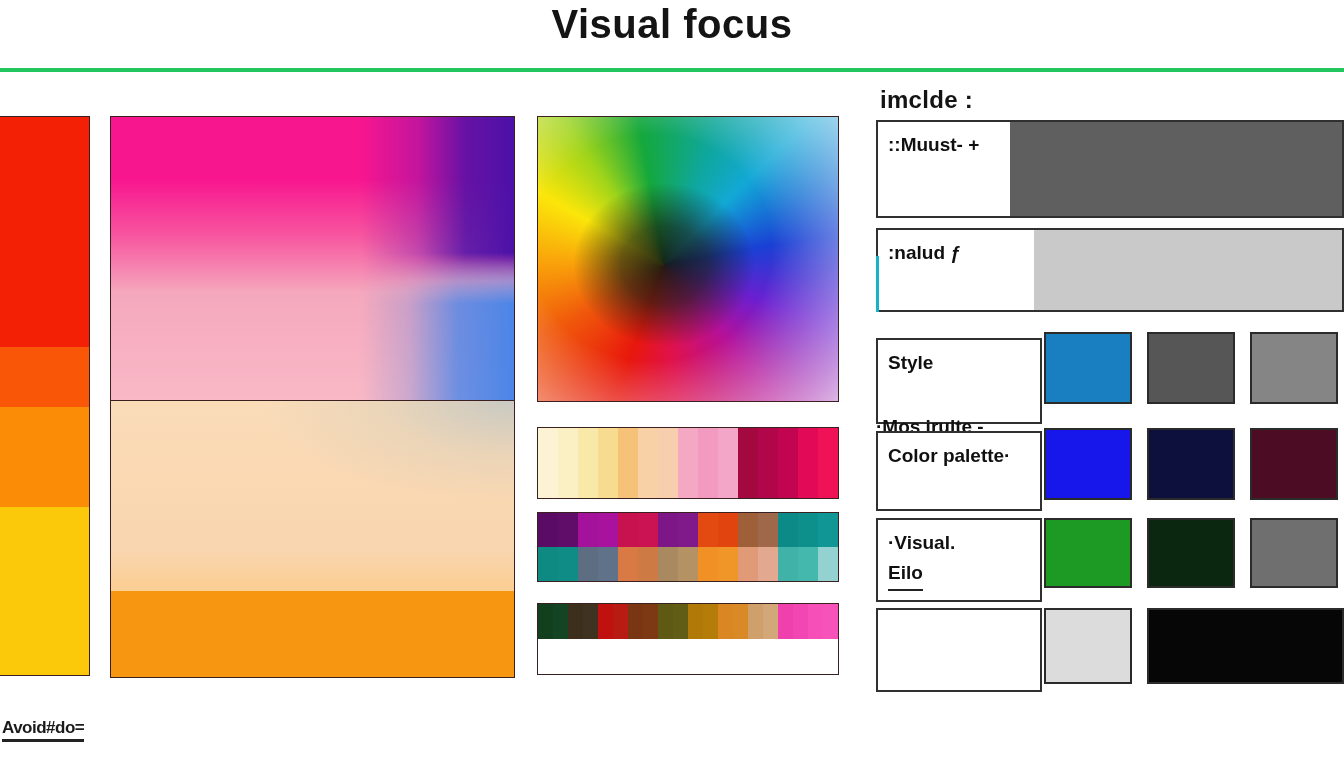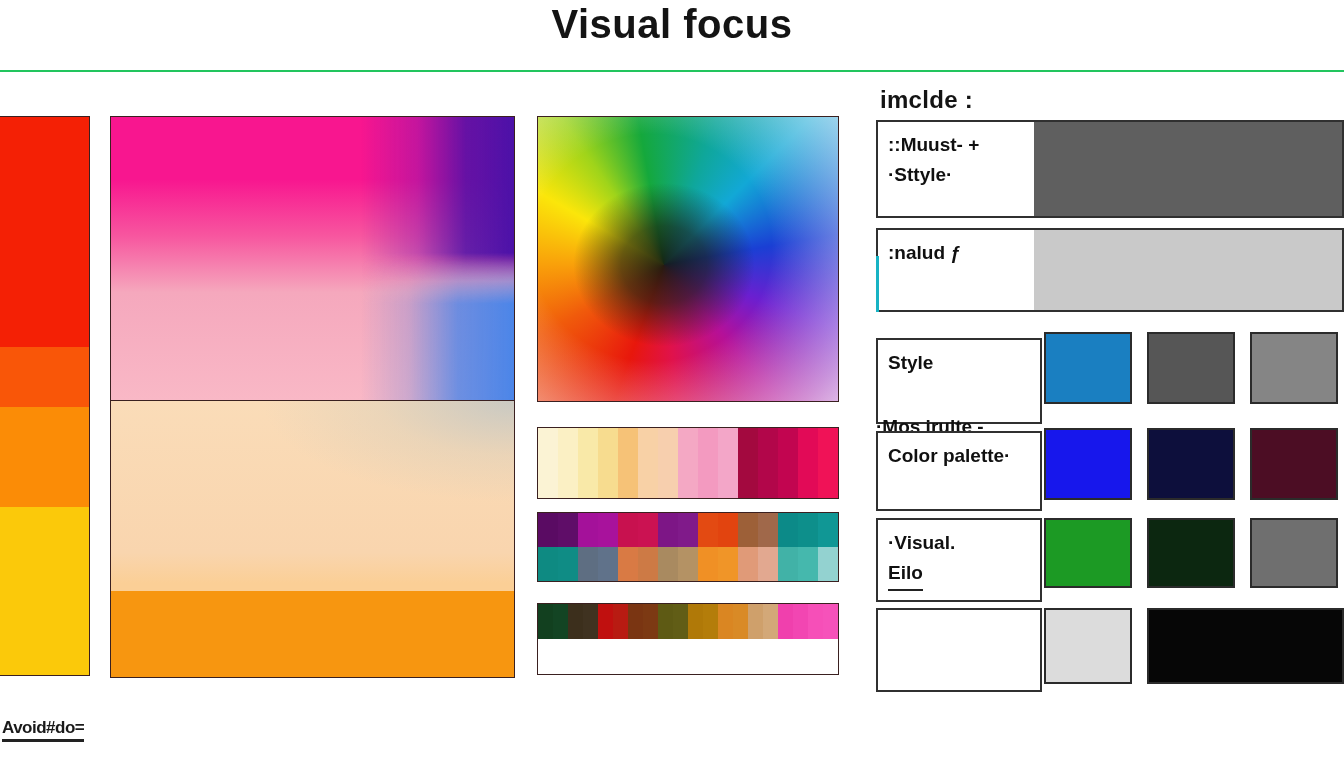--- a/index.html
+++ b/index.html
@@ -14,21 +14,21 @@
     color: #111111;
     overflow: hidden;
     position: relative;
   }
 
   
   .header {
     position: absolute;
     left: 0; top: 0;
     width: 1344px; height: 72px;
-    border-bottom: 2px solid #22c55e;
+    border-bottom: 4px solid #22c55e;
     box-sizing: border-box;
   }
   .page-title {
     position: absolute;
     left: 0; top: 2px;
     width: 1344px;
     text-align: center;
     font-size: 40px;
     font-weight: bold;
     letter-spacing: 0.5px;
@@ -102,21 +102,21 @@
   }
   .spec-label.underlined {
     border-bottom: 2px solid #222222;
     display: inline-block;
     padding-bottom: 1px;
   }
   .spec-fill { flex: 1 1 auto; }
 
   
   #row-must   { top: 34px; width: 468px; height: 98px; }
-  #row-must .spec-label-cell { width: 156px; }
+  #row-must .spec-label-cell { width: 132px; }
   #row-must .spec-fill { background: #5f5f5f; }
 
   
   #row-include { top: 142px; width: 468px; height: 84px; }
   #row-include .spec-label-cell { width: 156px; }
   #row-include .spec-fill { background: #c9c9c9; }
   #row-include::before {
     content: "";
     position: absolute;
     left: -2px; top: 26px;
@@ -277,21 +277,20 @@
     </div>
   </div>
 
 <div id="right-panel">
 
   <div class="panel-heading">imclde :</div>
 
   <div class="spec-row" id="row-must">
     <div class="spec-label-cell">
       <div class="spec-label">::Muust- +</div>
-      <div class="spec-label">·Sttyle·</div>
     </div>
     <div class="spec-fill"></div>
   </div>
 
   <div class="spec-row" id="row-include">
     <div class="spec-label-cell">
       <div class="spec-label">:nalud ƒ</div>
     </div>
     <div class="spec-fill"></div>
   </div>

